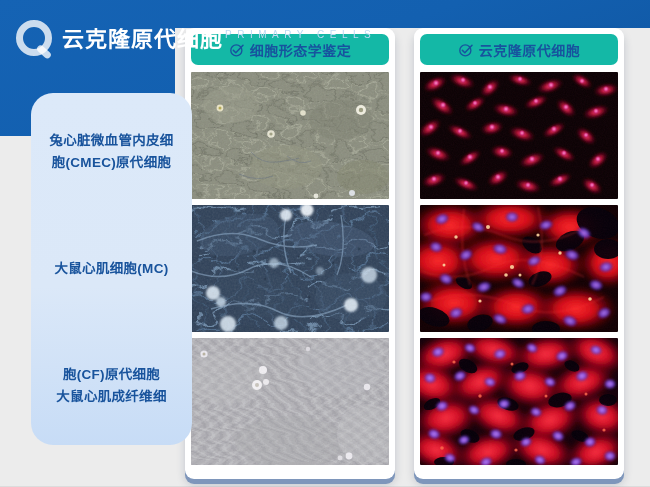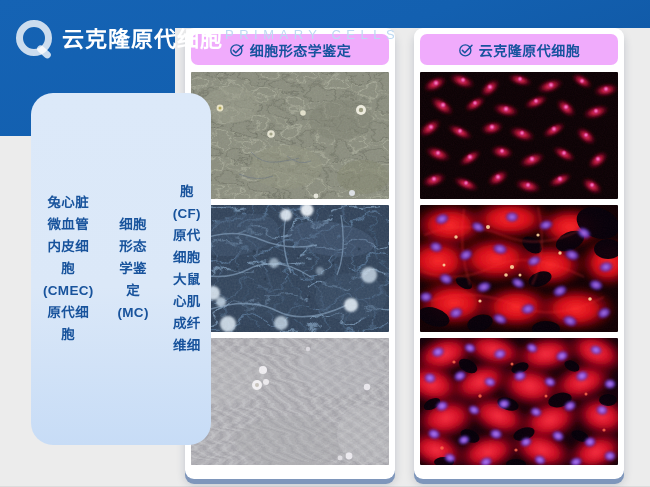--- a/index.html
+++ b/index.html
@@ -46,32 +46,32 @@
     position:absolute;left:24px;top:25px;width:16px;height:7px;
     background:rgba(255,255,255,.78);border-radius:4px;
     transform:rotate(42deg);transform-origin:left center;
   }
   .brand-text{display:flex;flex-direction:row;justify-content:center;}
   .brand-cn{
     color:#ffffff;font-size:22px;font-weight:bold;letter-spacing:1px;
     line-height:26px;white-space:nowrap;
   }
   .brand-en{
-    color:#bcd9f2;font-size:13px;letter-spacing:5.5px;
+    color:#bcd9f2;font-size:10px;letter-spacing:5.5px;
     line-height:15px;white-space:nowrap;text-align:left;
     font-weight:normal;padding-left:2px;
   }
 
   
   .sidebar{
-    position:absolute;left:31px;top:93px;width:180px;height:352px;
+    position:absolute;left:31px;top:93px;width:161px;height:352px;
     background:linear-gradient(180deg,#dce9f9 0%,#dbe8f8 55%,#c7dcf6 100%);
     border-radius:22px 22px 22px 22px;
     z-index:5;
-    display:flex;flex-direction:row;
+    display:flex;flex-direction:column;
   }
   .side-item{
     flex:1 1 0;display:flex;align-items:center;justify-content:center;
     text-align:center;
     color:#18539c;font-size:13.5px;font-weight:bold;line-height:22px;
     padding:0 12px;box-sizing:border-box;letter-spacing:.3px;
   }
   .side-item span{display:block;}
 
   
@@ -83,21 +83,21 @@
     width:210px;
     background:#ffffff;
     border-radius:9px;
     padding:6px 6px 14px 6px;
     box-sizing:border-box;
     box-shadow:0 5px 0 0 #7e96bb, 0 6px 9px rgba(40,60,90,.22);
     display:flex;flex-direction:column;
   }
   .col-head{
     height:31px;border-radius:7px;
-    background:#f0abfc;
+    background:#14b8a6;
     display:flex;align-items:center;justify-content:center;
     gap:5px;margin-bottom:7px;
   }
   .col-head .lbl{
     color:#17539e;font-size:14px;font-weight:bold;letter-spacing:.5px;
   }
   .check-icon{width:16px;height:16px;display:block;flex:0 0 auto;margin-top:1px;}
 
   .cellimg{
     width:198px;height:127px;display:block;margin:0 auto 6px auto;
@@ -133,21 +133,21 @@
 
   <div class="sidebar">
     <div class="side-item">
       <div>
         <span>兔心脏微血管内皮细</span>
         <span>胞(CMEC)原代细胞</span>
       </div>
     </div>
     <div class="side-item">
       <div>
-        <span>细胞形态学鉴定(MC)</span>
+        <span>大鼠心肌细胞(MC)</span>
       </div>
     </div>
     <div class="side-item">
       <div>
         <span>胞(CF)原代细胞</span>
         <span>大鼠心肌成纤维细</span>
       </div>
     </div>
   </div>
 

